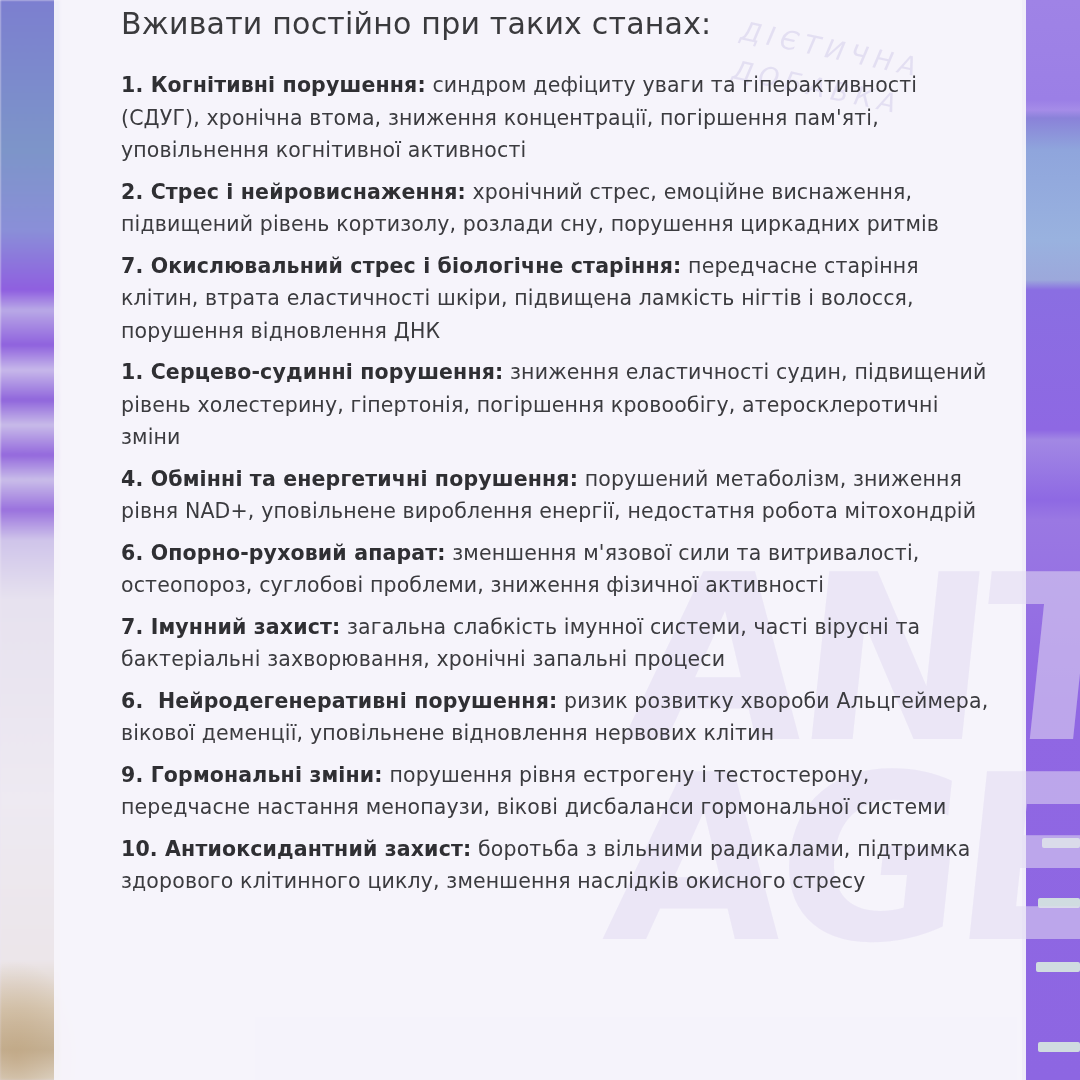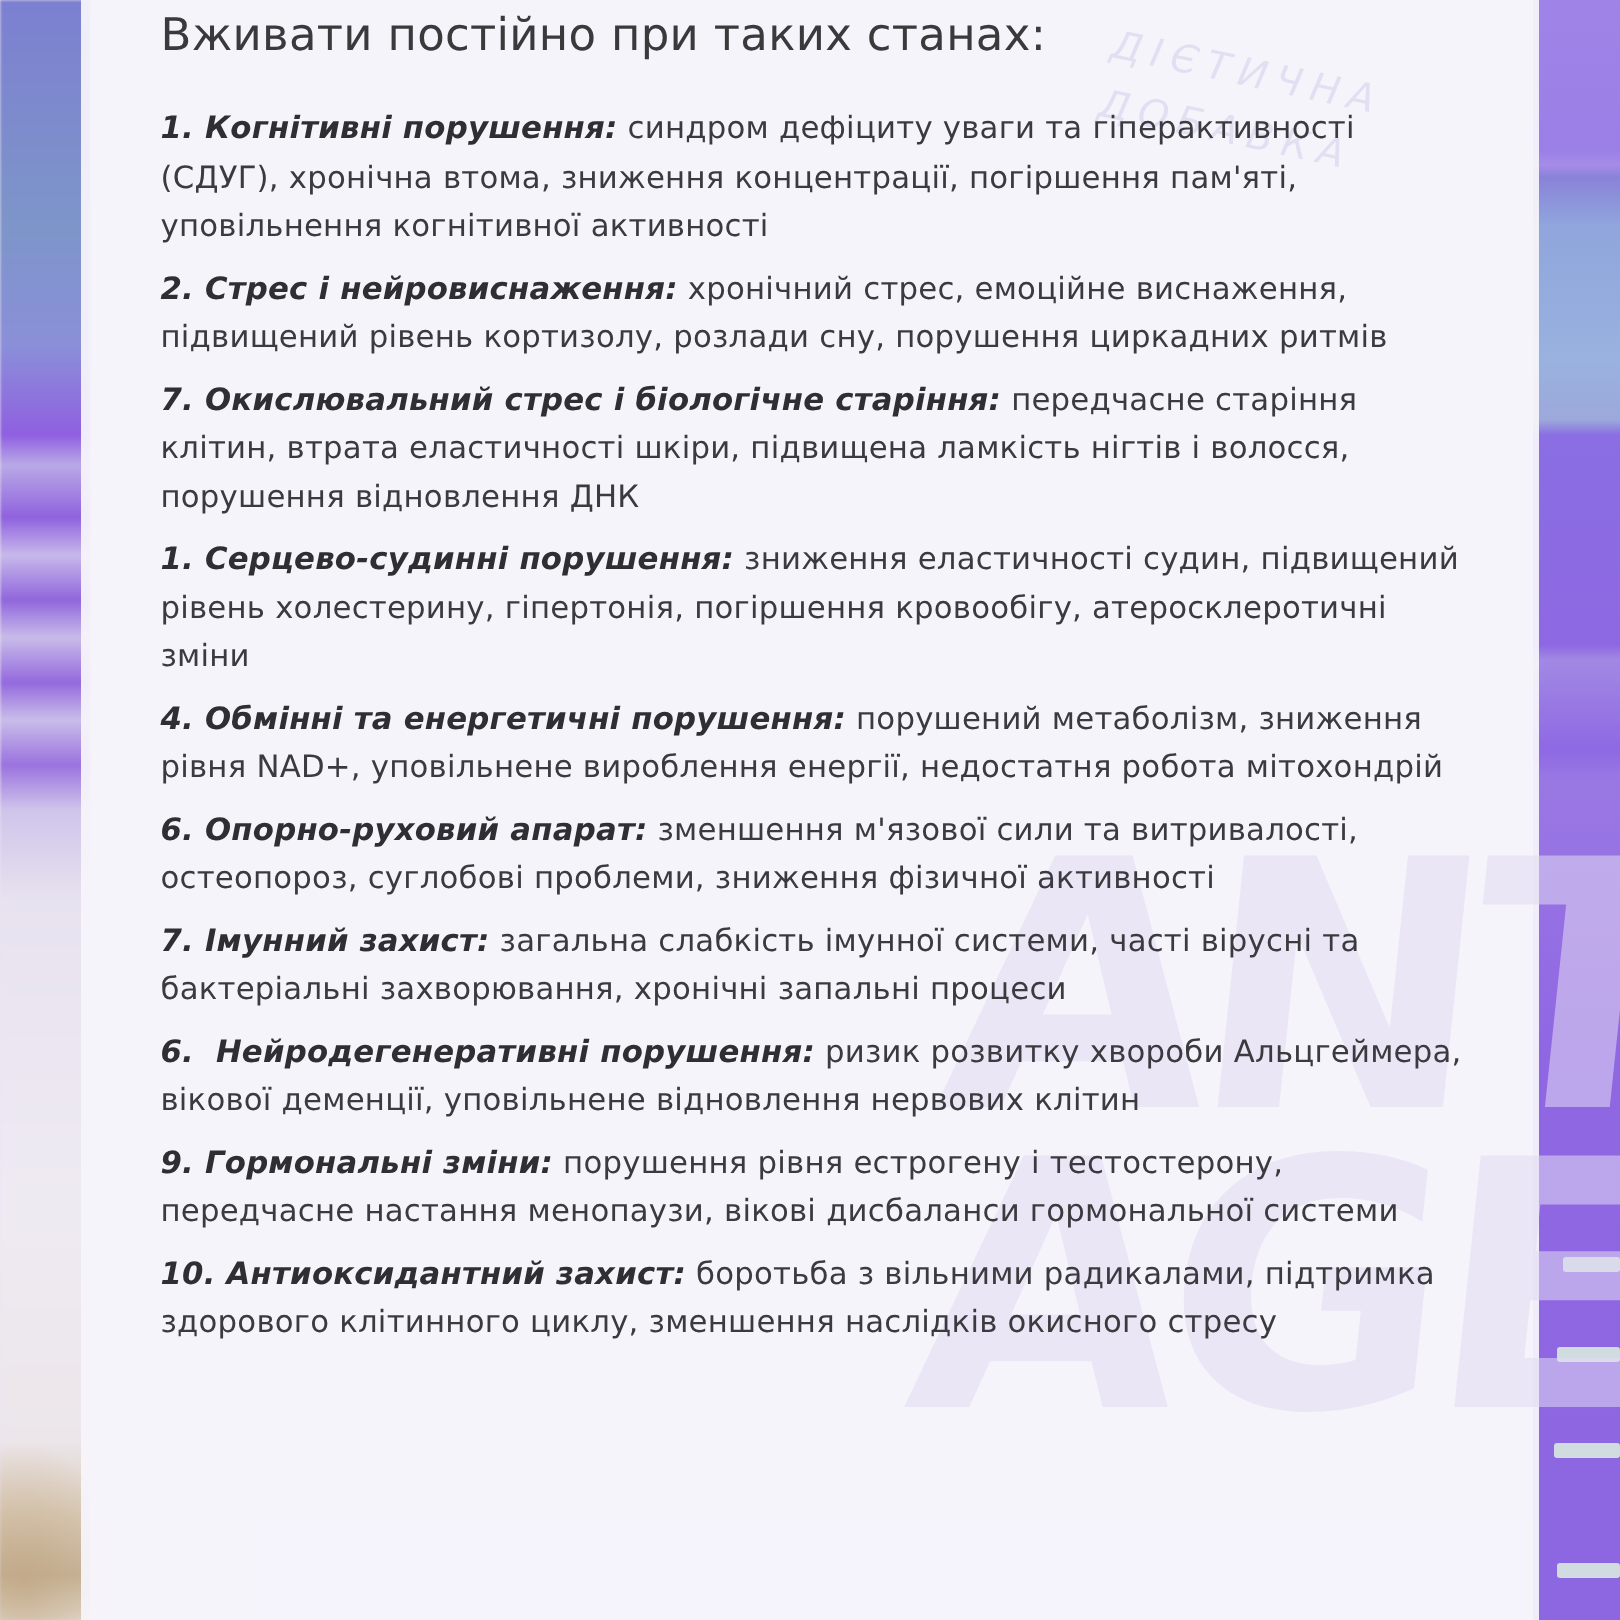--- a/index.html
+++ b/index.html
@@ -89,21 +89,21 @@
       font-size: 26px;
       font-style: italic;
       letter-spacing: 6px;
       transform: rotate(12deg);
       pointer-events: none;
       line-height: 40px;
     }
     
     .content {
       position: absolute;
-      left: 107px;
+      left: 121px;
       top: 0;
       width: 880px;
     }
     .heading {
       margin: 0;
       padding-top: 4px;
       font-family: "DejaVu Sans", sans-serif;
       font-weight: normal;
       font-size: 30px;
       line-height: 40px;
@@ -118,21 +118,20 @@
     .item {
       margin: 0 0 9px 0;
       font-size: 20.5px;
       line-height: 32.5px;
       color: #3b3b3f;
       letter-spacing: 0.15px;
     }
     .item .label {
       font-weight: bold;
       color: #2f2f33;
-      font-style: italic;
     }
   </style>
 </head>
 <body>
 
 <div class="bg">
   <div class="bg-left"></div>
   <div class="bg-right">
     <div class="stripe" style="top:838px;width:38px;"></div>
     <div class="stripe" style="top:898px;width:42px;"></div>

